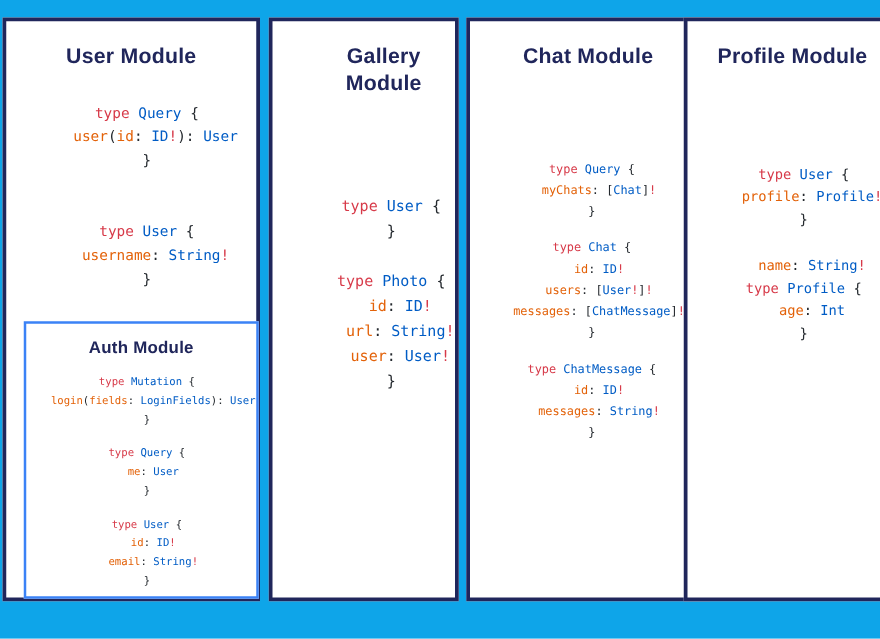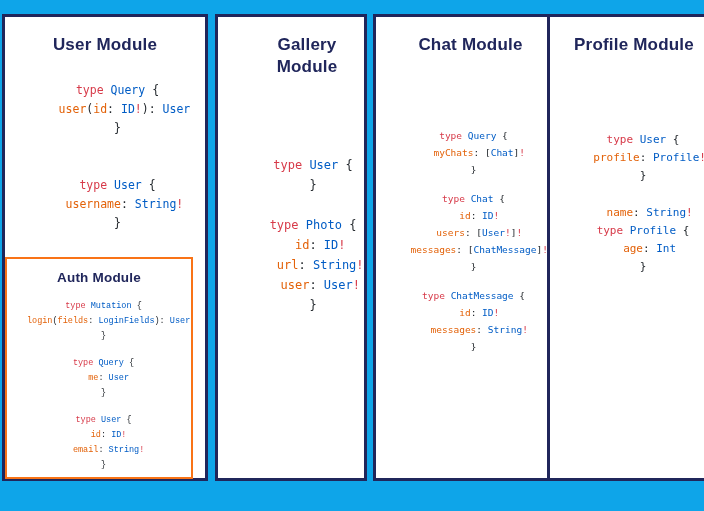--- a/index.html
+++ b/index.html
@@ -34,30 +34,30 @@
   .code-user   {margin-top:25px;padding-left:25px;font-size:11.5px;line-height:19px;}
   .code-user    .blk{margin-bottom:38px;}
   .code-gallery{margin-top:77px;padding-left:12px;font-size:12px;line-height:20px;}
   .code-gallery .blk{margin-bottom:20px;}
   .code-chat   {margin-top:71px;padding-left:6px;font-size:9.5px;line-height:17px;}
   .code-chat    .blk{margin-bottom:12px;}
   .code-profile{margin-top:75px;padding-left:18px;font-size:11px;line-height:18px;}
   .code-profile .blk{margin-bottom:19px;}
   
   .auth-box{
-    position:absolute;left:0;top:240px;width:188px;height:222px;
-    box-sizing:border-box;border:2px solid #f97316;background:#ffffff;
+    position:absolute;left:14px;top:240px;width:188px;height:222px;
+    box-sizing:border-box;border:2px solid #3b82f6;background:#ffffff;
   }
   .auth-title{
     margin:10px 2px 0;text-align:center;
     font-weight:700;font-size:13.5px;line-height:18px;letter-spacing:.2px;
     color:#20265b;
   }
   .code-auth{margin-top:12px;padding-left:9px;font-size:8.5px;line-height:15px;}
-  .code-auth .blk{margin-bottom:12px;font-family:Liberation Mono, monospace;}
+  .code-auth .blk{margin-bottom:12px;}
 </style>
 </head>
 <body>
 
 <div class="canvas">
 
   <section class="panel panel-user">
     <h2 class="panel-title">User Module</h2>
     <div class="code code-user">
         <div class="blk">

